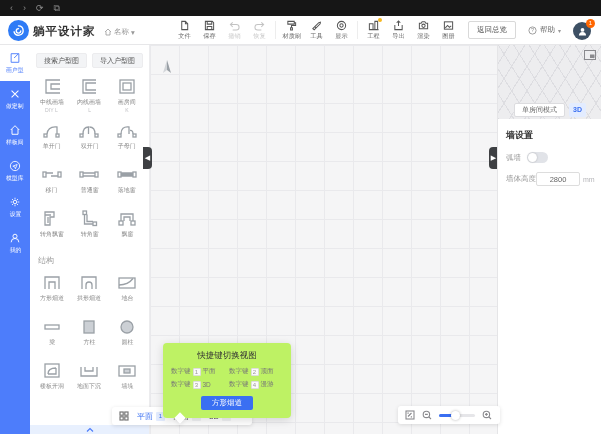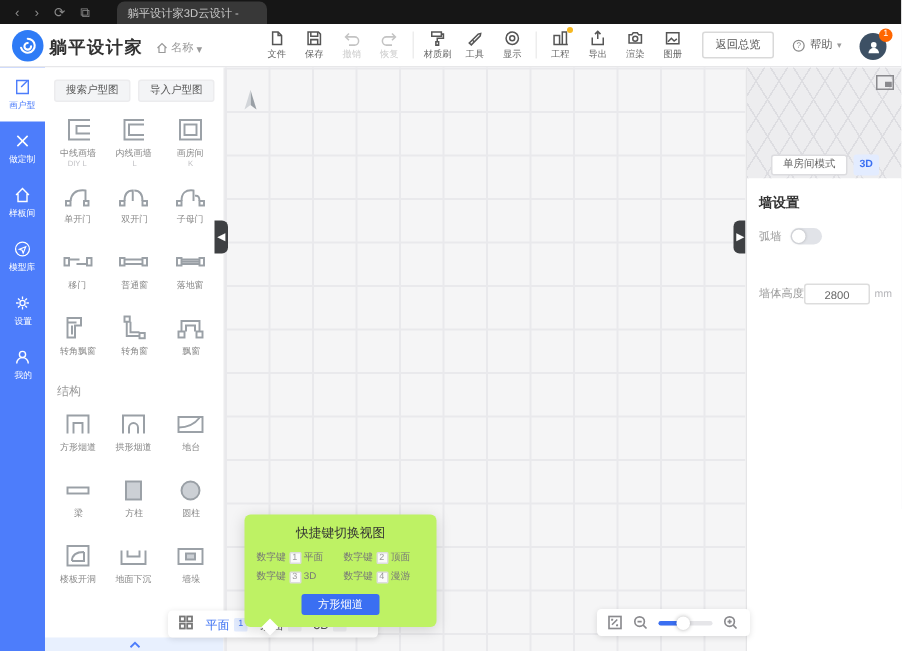--- a/index.html
+++ b/index.html
@@ -95,21 +95,21 @@
   
   .rightpanel { position:absolute; left:497px; top:45px; width:104px; height:389px; background:#fff; border-left:1px solid #e5e5e7; }
   .preview { position:absolute; left:0; top:0; width:104px; height:74px; background:#ededef;
     background-image:repeating-linear-gradient(58deg, #dddde1 0 1px, transparent 1px 13px), repeating-linear-gradient(-58deg, #dddde1 0 1px, transparent 1px 13px); }
   .pip-icon { position:absolute; right:6px; top:5px; }
   .mode-row { position:absolute; left:0; top:58px; width:104px; display:flex; justify-content:center; gap:4px; }
   .mode-btn { background:#fff; border:1px solid #dcdcdf; border-radius:2px; color:#666; font-size:7px; height:14px; line-height:12px; padding:0 7px; white-space:nowrap; }
   .mode-badge { background:#e3ecff; border-radius:2px; color:#3a6ff2; font-size:7px; font-weight:bold; height:14px; line-height:14px; padding:0 4px; }
   .wallpanel { position:absolute; left:0; top:74px; width:104px; height:315px; background:#fff; padding:10px 8px; }
   .wp-title { font-size:9px; font-weight:bold; color:#333; margin-bottom:10px; }
-  .toggle-row { display:flex; align-items:center; gap:6px; margin-bottom:26px; }
+  .toggle-row { display:flex; align-items:center; gap:6px; margin-bottom:9px; }
   .toggle-label { font-size:7.5px; color:#999; }
   .toggle { position:relative; width:21px; height:11px; background:#e1e3e8; border-radius:6px; cursor:pointer; }
   .toggle-knob { position:absolute; left:1px; top:1px; width:9px; height:9px; background:#fff; border-radius:50%; box-shadow:0 0 2px rgba(0,0,0,.25); }
   .field-row { display:flex; align-items:center; margin-bottom:11px; }
   .field-label { font-size:7.5px; color:#999; flex:1; white-space:nowrap; }
   .field-input { width:44px; height:14px; border:1px solid #ddd; border-radius:2px; font-size:7.5px; color:#666; text-align:center; font-family:"Liberation Sans","DejaVu Sans",sans-serif; }
   .field-unit { font-size:7px; color:#b5b5b9; margin-left:3px; }
 
   svg.tbi { stroke:#555; fill:none; stroke-width:1.1; }
 </style>
@@ -118,21 +118,20 @@
 
 <div id="app">
 
   <div class="tabbar">
     <div class="navicons">
       <span>‹</span>
       <span>›</span>
       <span>⟳</span>
       <span>⧉</span>
     </div>
-    <div class="btab">躺平设计家3D云设计 -</div>
   </div>
 
   <div class="toolbar">
     <div class="logo">
       <svg viewBox="0 0 14 14">
           <path d="M7 2a5 5 0 1 1-4.8 6.4M7 5a2.4 2.4 0 1 0 2.4 2.4" stroke="#fff" stroke-width="1.5" fill="none" stroke-linecap="round"></path>
         </svg>
     </div>
     <div class="logo-text">躺平设计家</div>
     <div class="doc-name">

